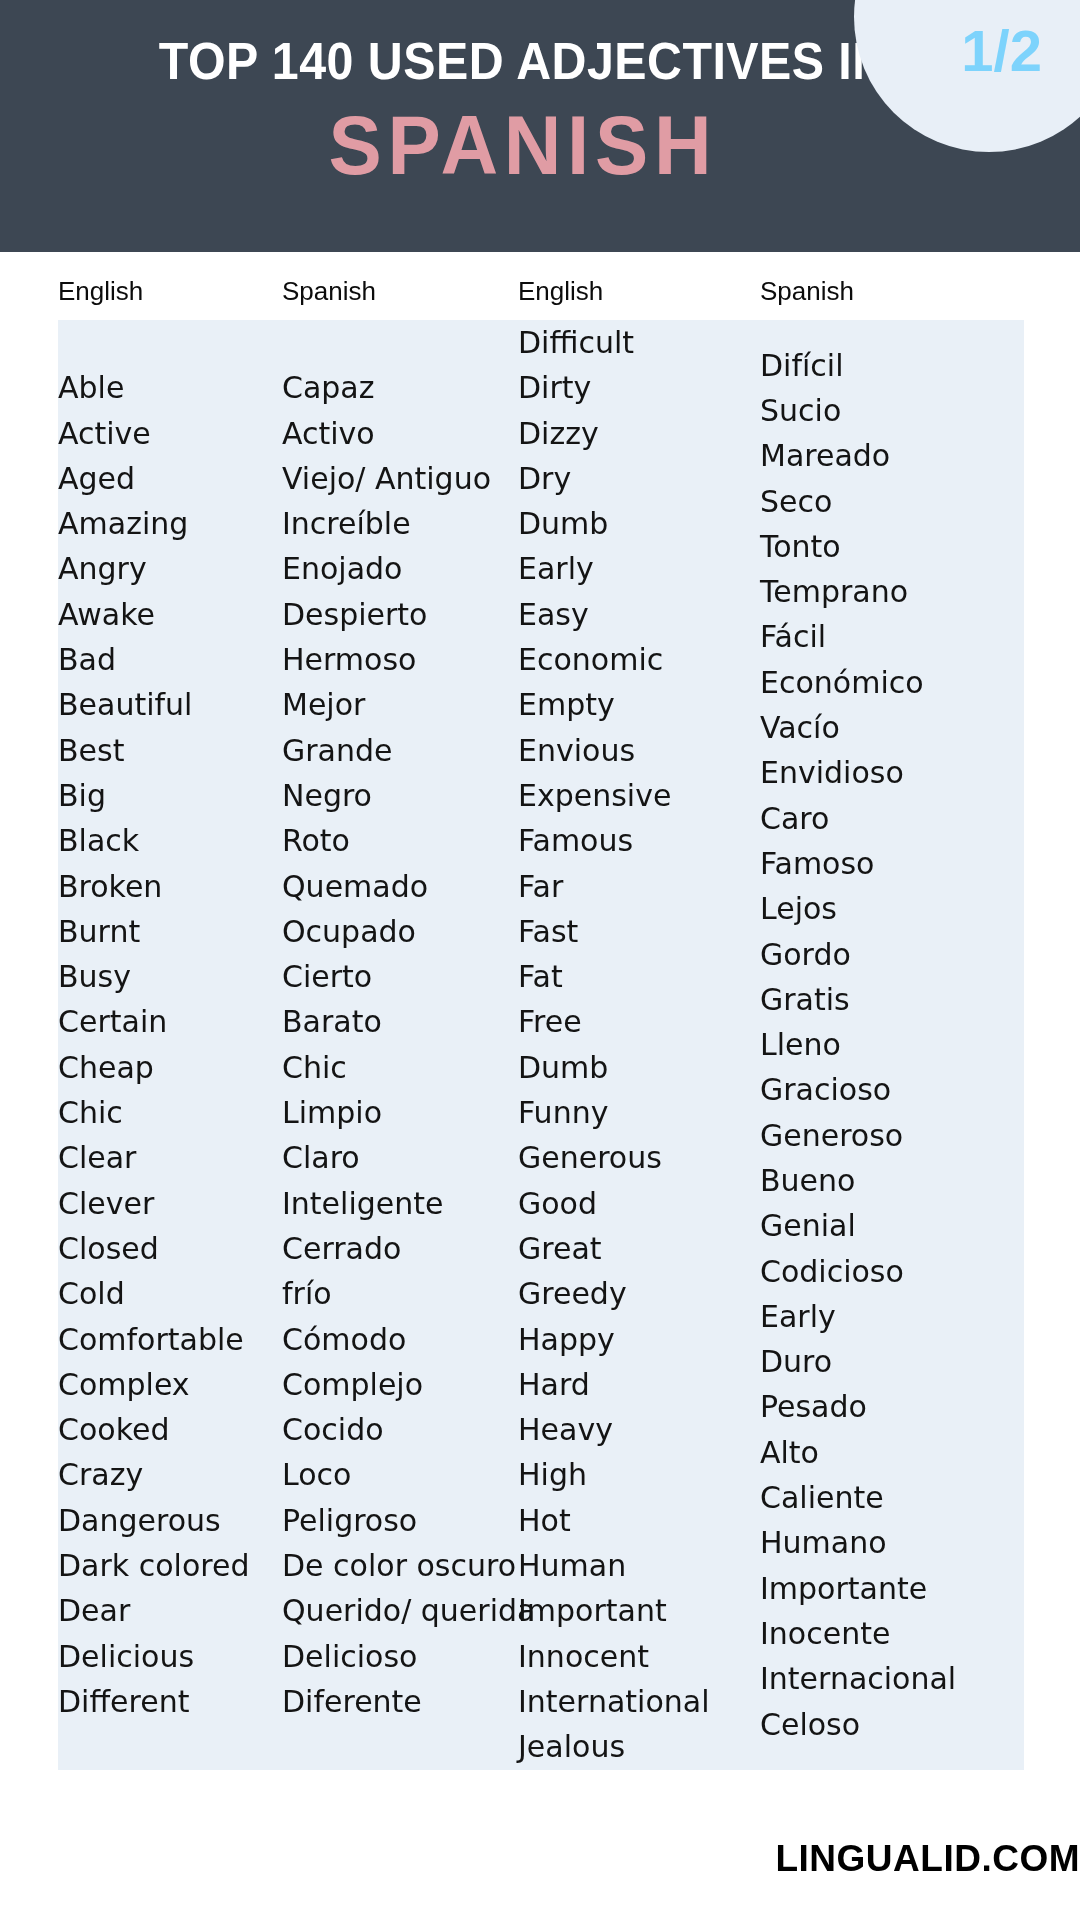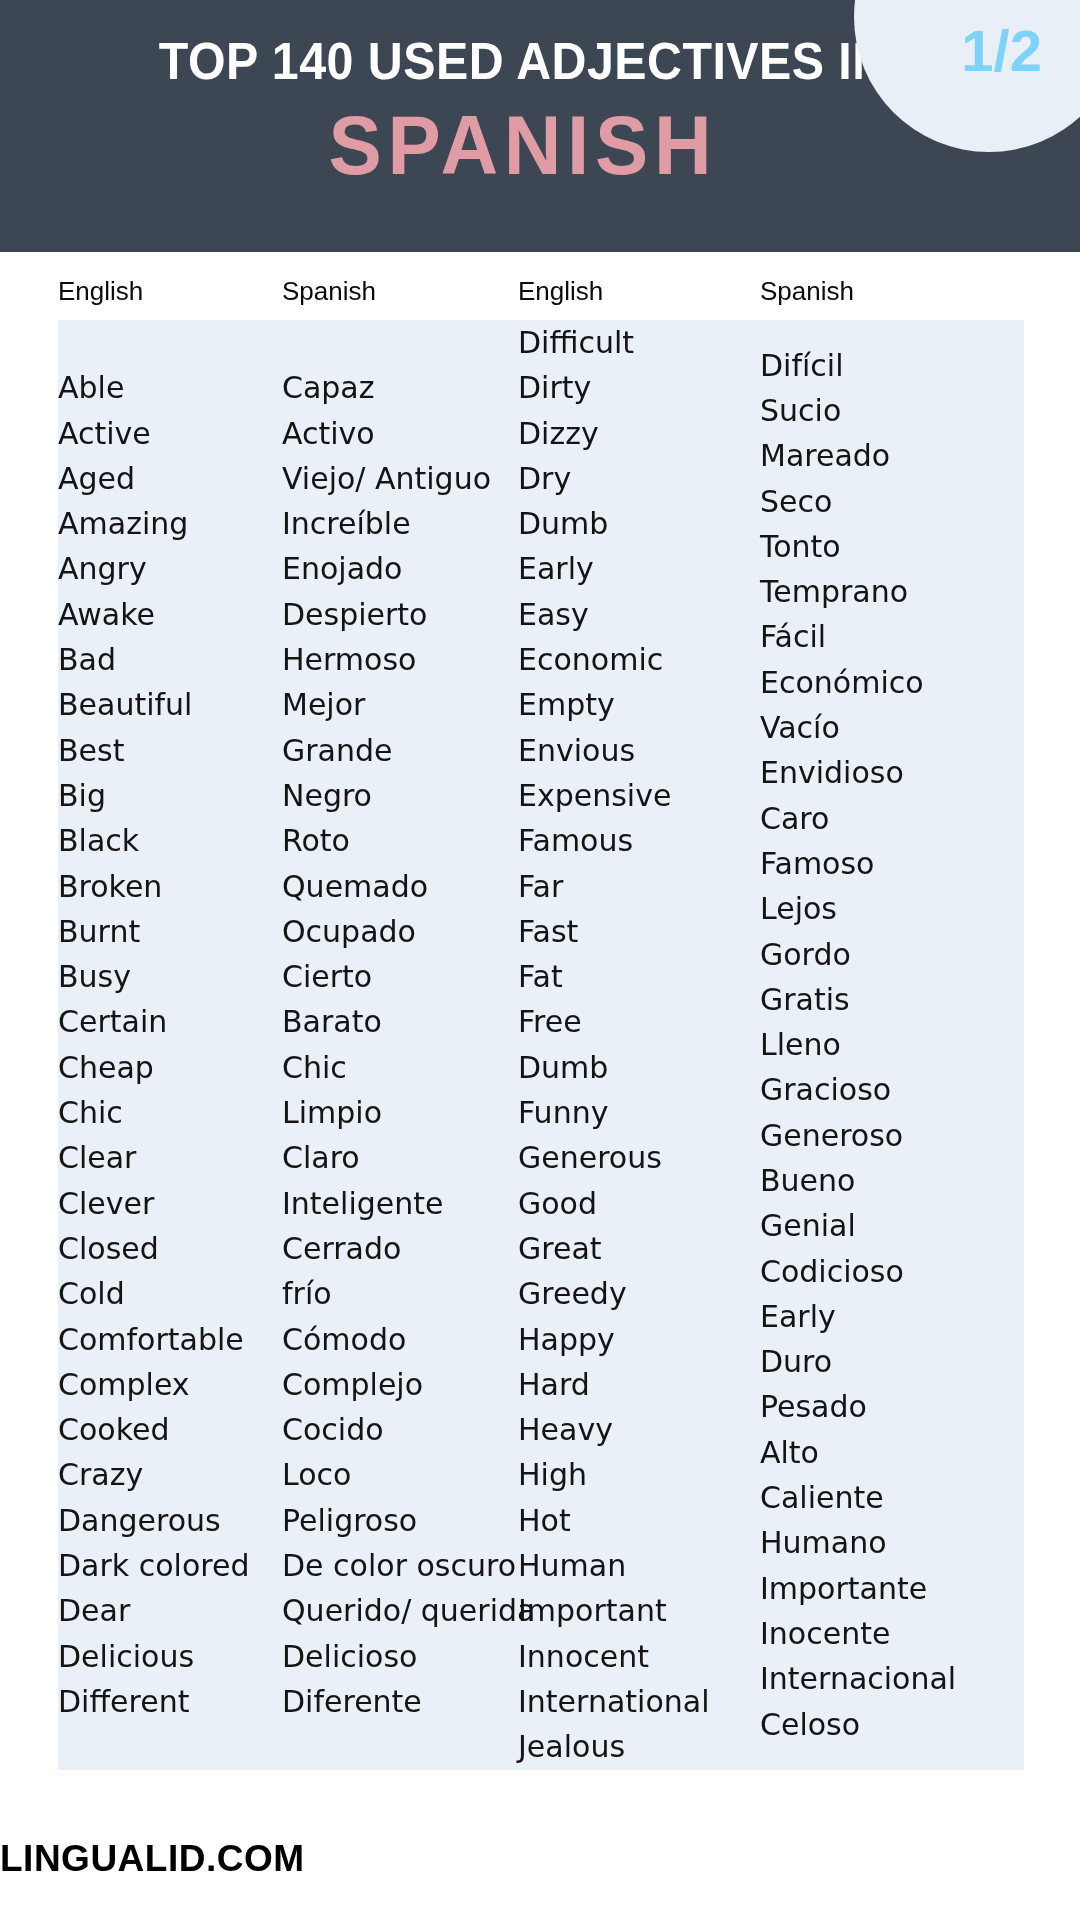--- a/index.html
+++ b/index.html
@@ -140,21 +140,21 @@
     white-space: nowrap;
     overflow: visible;
   }
 
   
   .footer {
     position: absolute;
     left: 0;
     top: 1838px;
     width: 1080px;
-    text-align: left;
+    text-align: right;
   }
   .footer-text {
     font-size: 37px;
     font-weight: 700;
     color: #000000;
     letter-spacing: 0.5px;
     font-family: "Liberation Sans", sans-serif;
   }
 </style>
 </head>

